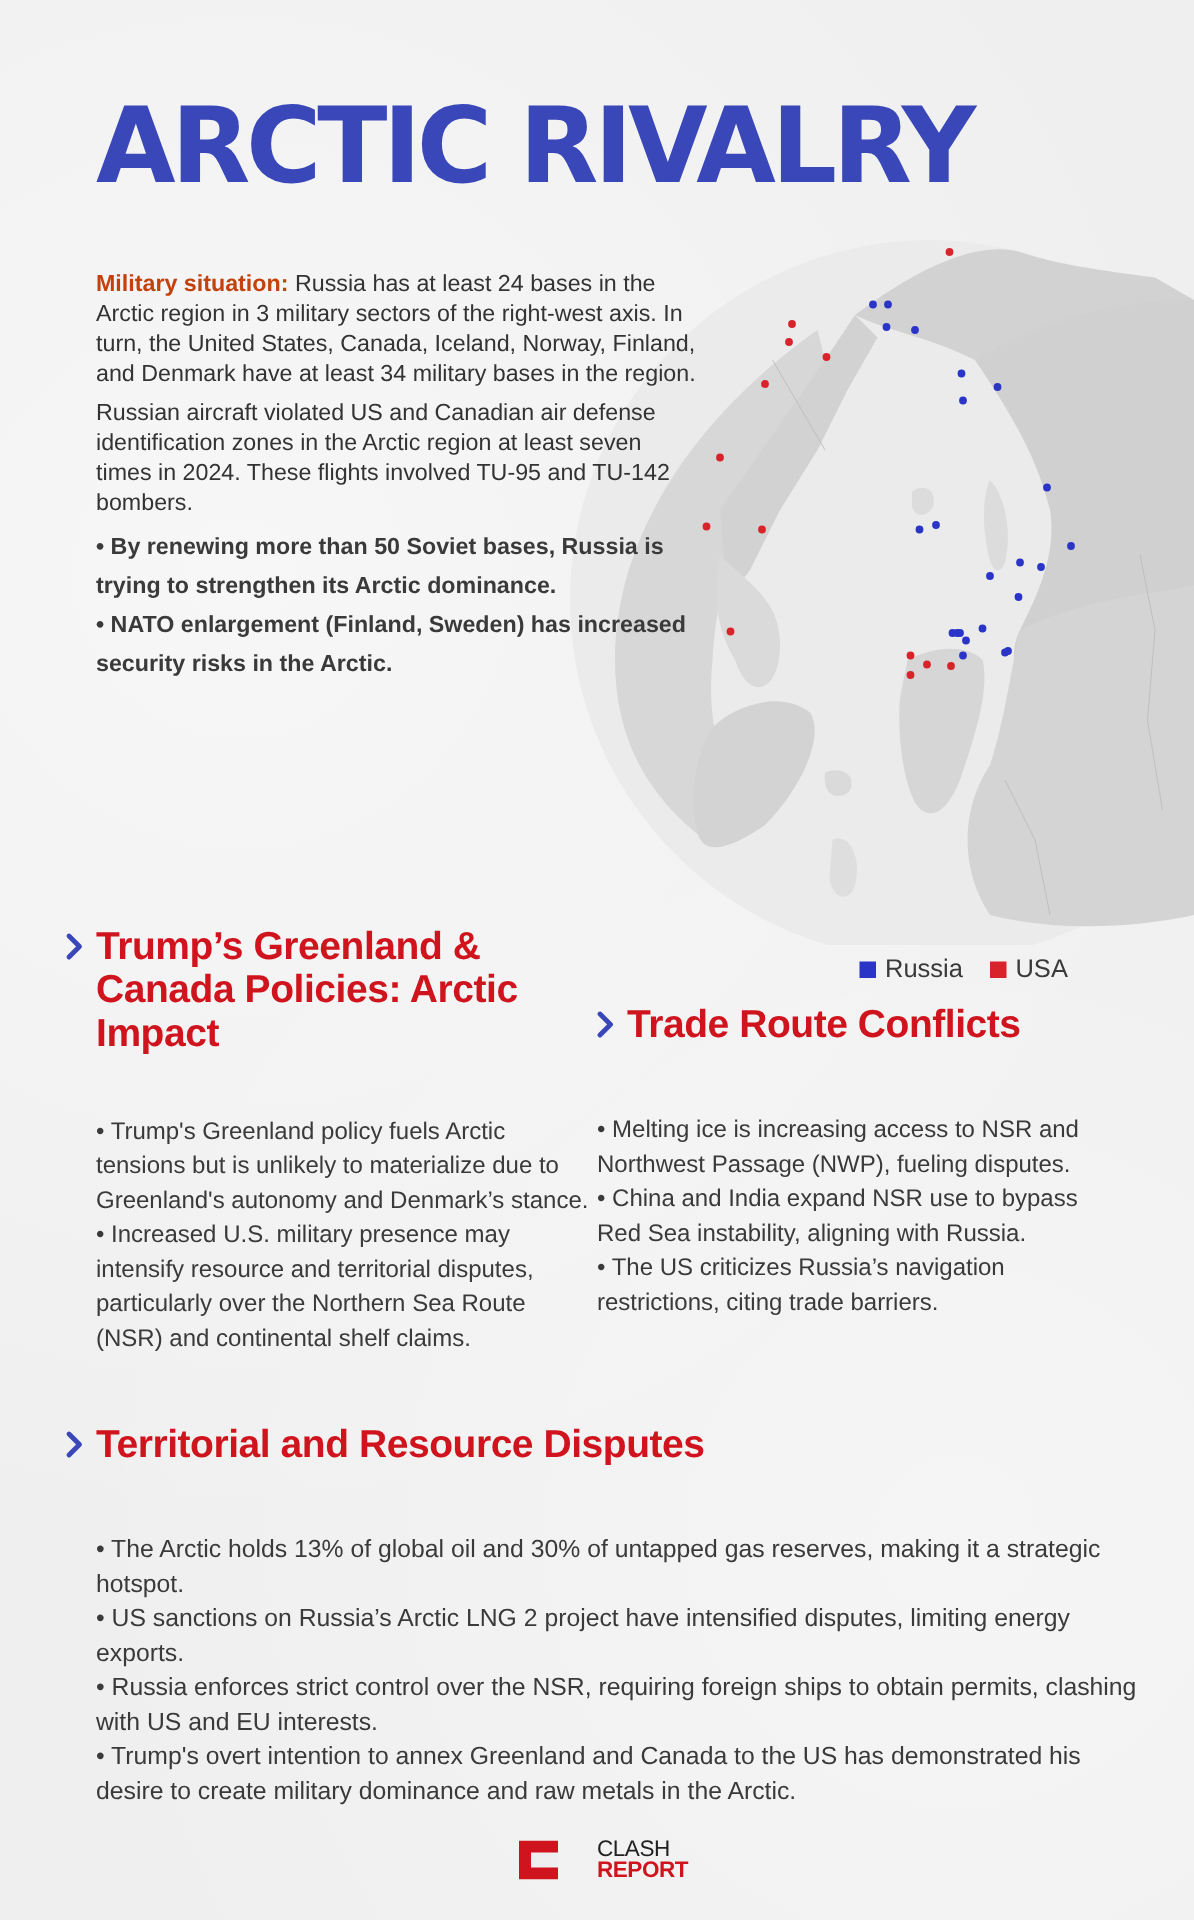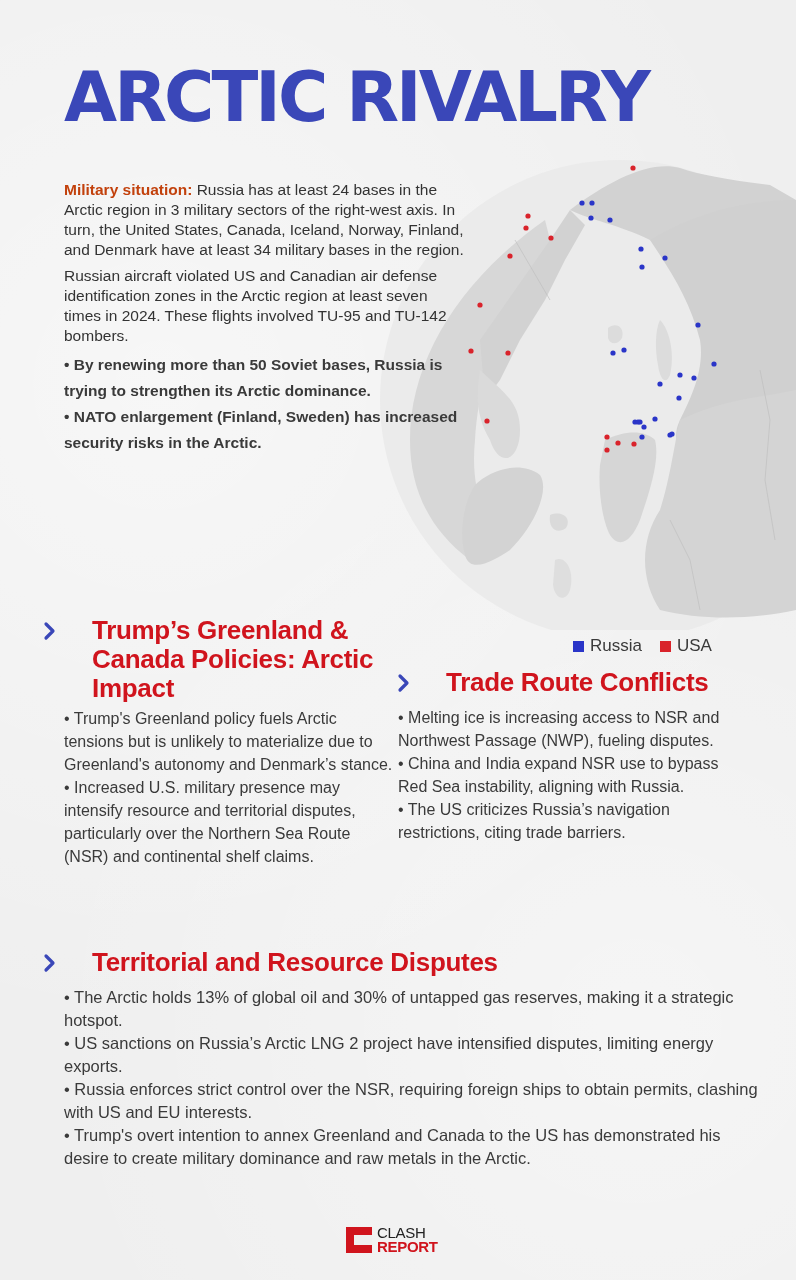--- a/index.html
+++ b/index.html
@@ -34,39 +34,38 @@
   .legend {
     position: absolute; left: 573px; top: 612px; font-size: 17px; color: #3a3a3a;
     display: flex; align-items: center; gap: 8px; margin-top: 24px;
   }
   .legend .sw { width: 11px; height: 11px; display: inline-block; margin-right: 6px; }
   .legend .item { display: flex; align-items: center; margin-right: 10px; }
 
   .section-title {
     position: absolute; font-weight: bold; color: #d0141d; font-size: 26px; line-height: 29px;
     letter-spacing: -0.3px;
-    margin-left: 28px;
   }
   .chev { position: absolute; }
-  .section-body { position: absolute; font-size: 16px; line-height: 23px; color: #3a3a3a; }
+  .section-body { position: absolute; font-size: 16px; line-height: 23px; color: #3a3a3a; margin-top: 36px; }
   .section-body p { margin: 0; }
 
   .s1-title { left: 64px; top: 616px; width: 320px; }
   .s1-chev { left: 43px; top: 621px; }
   .s1-body { left: 64px; top: 707px; width: 330px; }
 
   .s2-title { left: 418px; top: 668px; width: 340px; }
   .s2-chev { left: 397px; top: 673px; }
   .s2-body { left: 398px; top: 706px; width: 330px; }
 
   .s3-title { left: 64px; top: 948px; width: 700px; }
   .s3-chev { left: 43px; top: 953px; }
   .s3-body { left: 64px; top: 986px; width: 700px; font-size: 16.5px; line-height: 23px; }
 
-  .logo { position: absolute; left: 346px; top: 1226px; display: flex; align-items: center; }
+  .logo { position: absolute; left: 346px; top: 1226px; display: flex; align-items: center; gap: 21px; }
   .logo .mark { width: 26px; height: 26px; position: relative; margin-right: 5px; }
   .logo .words { line-height: 14px; }
   .logo .w1 { font-size: 15px; color: #222; letter-spacing: -0.3px; }
   .logo .w2 { font-size: 15px; color: #d0141d; font-weight: bold; letter-spacing: -0.3px; }
 </style>
 </head>
 <body>
 
 <div class="title">ARCTIC RIVALRY</div>
 

